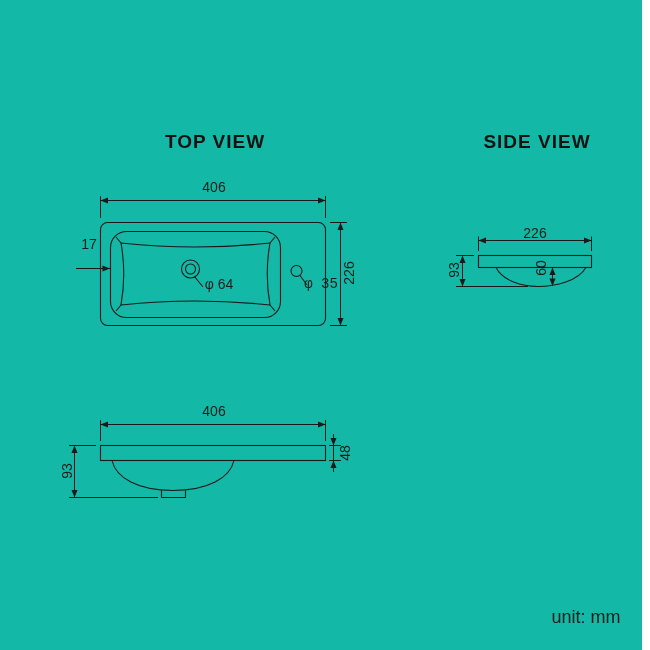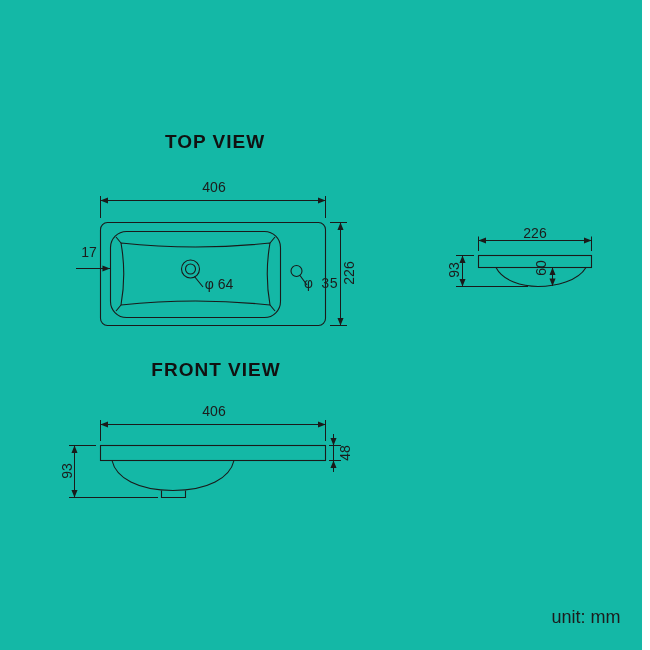--- a/index.html
+++ b/index.html
@@ -105,28 +105,28 @@
           <path d="M96,445.5 H69 M158,497.5 H69"></path>
           <line x1="74.5" y1="445.5" x2="74.5" y2="497.5" marker-start="url(#arr)" marker-end="url(#arr)"></line>
         </g>
       </g>
     </g>
   </svg>
 
   <div class="lbl title" style="left:115px; top:131px; width:200px;">TOP VIEW</div>
   <div class="lbl" style="left:186px; top:179px; width:56px;">406</div>
   <div class="lbl rot" style="left:331px; top:265px; width:36px; height:16px;">226</div>
-  <div class="lbl" style="left:71px; top:244px; width:36px;">17</div>
+  <div class="lbl" style="left:71px; top:236px; width:36px;">17</div>
   <div class="lbl" style="left:196px; top:276px; width:46px;">φ 64</div>
   <div class="lbl" style="left:298px; top:276px; width:46px;font-family:Liberation Mono, monospace;">φ 35</div>
 
+  <div class="lbl title" style="left:437px; top:131px; width:200px;">SIDE VIEW</div>
   <div class="lbl" style="left:507px; top:225px; width:56px;">226</div>
   <div class="lbl rot" style="left:436px; top:262px; width:36px; height:16px;">93</div>
   <div class="lbl rot" style="left:523px; top:260px; width:36px; height:16px;">60</div>
 
-  <div class="lbl title" style="left:116px; top:359px; width:200px;">FRONT VIEW</div>
   <div class="lbl" style="left:186px; top:403px; width:56px;">406</div>
   <div class="lbl rot" style="left:329px; top:445px; width:32px; height:16px;">48</div>
   <div class="lbl rot" style="left:49px; top:463px; width:36px; height:16px;">93</div>
 
   <div class="lbl unit" style="left:506px; top:609px; width:160px;">unit: mm</div>
 
 </div>
 
 </body></html>

